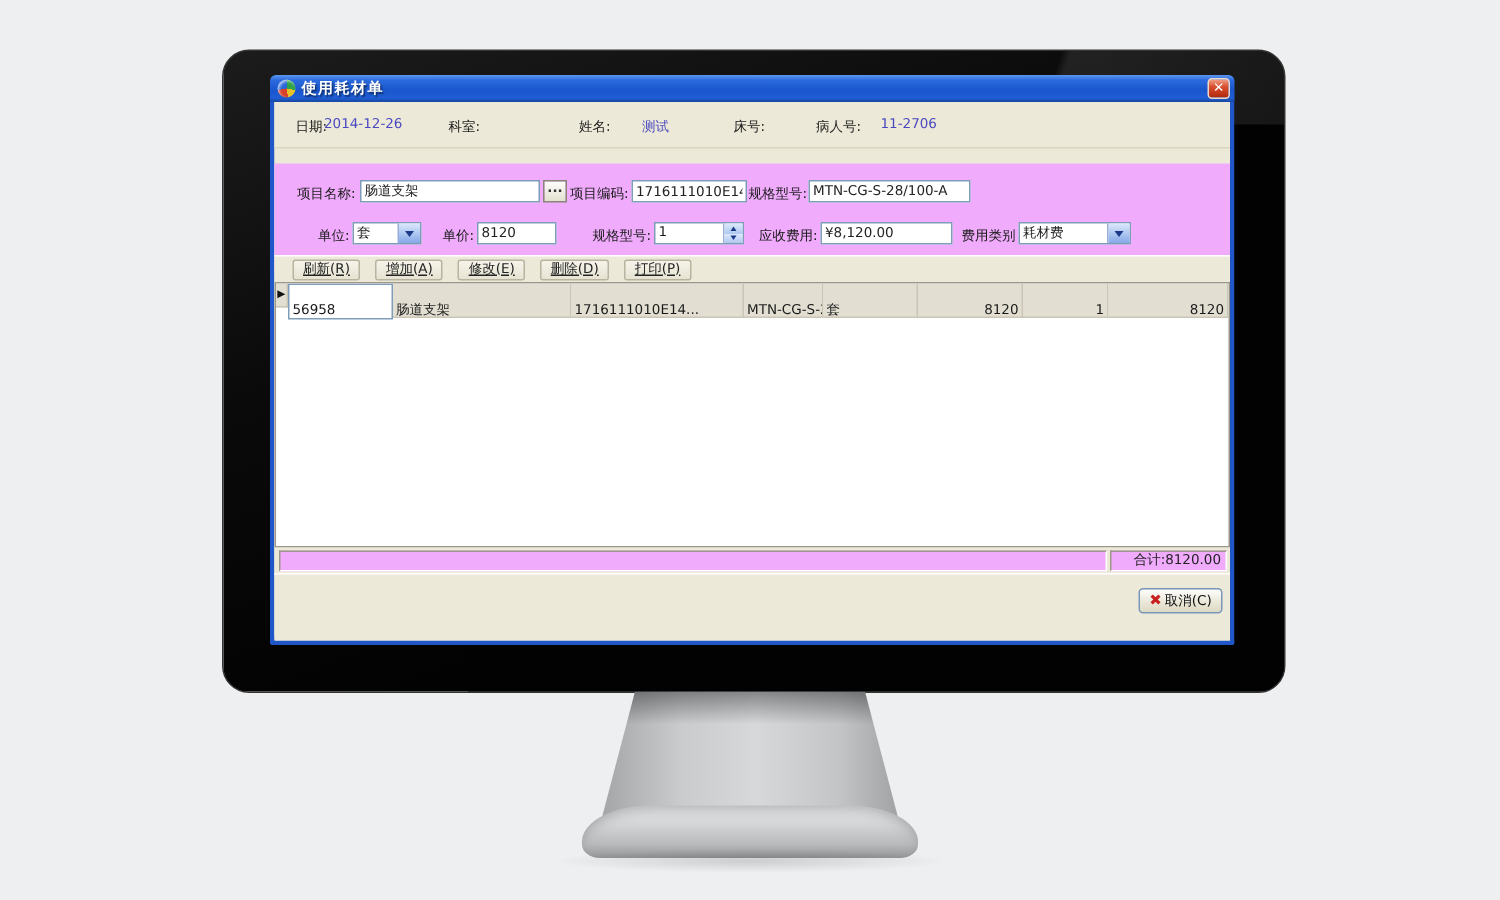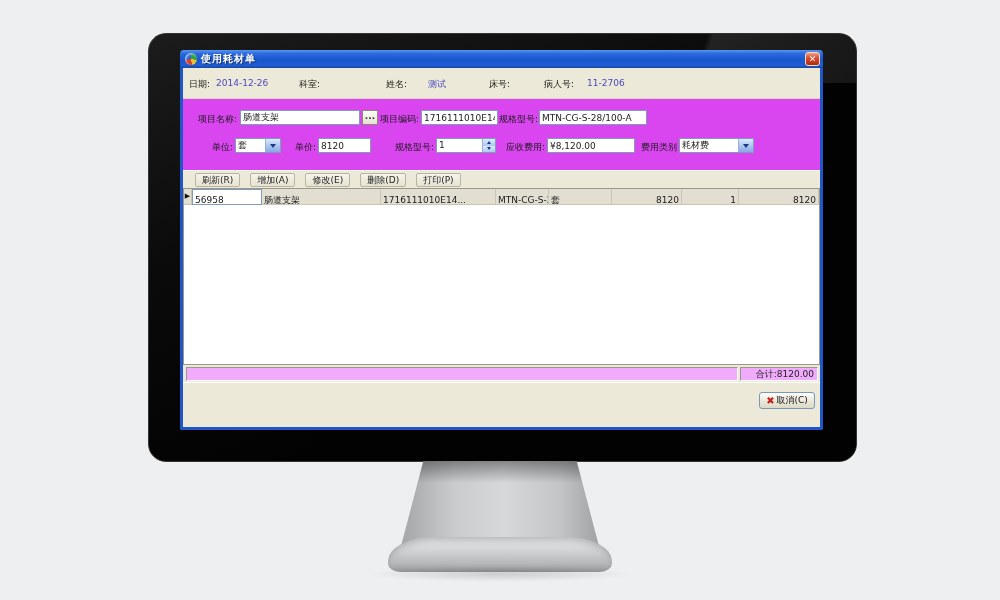--- a/index.html
+++ b/index.html
@@ -43,21 +43,21 @@
   .close-btn{width:15px;height:14px;border-radius:3px;border:1px solid #f0d8c8;box-sizing:border-box;
     background:linear-gradient(180deg,#f0a088 0%,#d94f30 40%,#c03418 80%,#a82c10 100%);
     color:#fff;font-size:9px;font-weight:bold;line-height:12px;text-align:center;cursor:default;}
 
   .infobar{position:absolute;left:0;top:0;width:637px;height:30px;background:#ece9d8;
     border-bottom:1px solid #d9d5bf;}
   .infobar span{position:absolute;top:10px;white-space:nowrap;}
   .lab{color:#1a1a1a;}
   .val{color:#4a48c0;}
 
-  .formarea{position:absolute;left:0;top:31px;width:637px;height:71px;background:#d946ef;}
+  .formarea{position:absolute;left:0;top:41px;width:637px;height:71px;background:#f0abfc;}
   .formarea .lab{position:absolute;text-align:right;white-space:nowrap;}
   .tbox{position:absolute;height:15px;box-sizing:border-box;border:1px solid #7f9db9;background:#fff;
     font-family:inherit;font-size:9px;color:#222;padding:0 2px;}
   .browse-btn{position:absolute;height:15px;box-sizing:border-box;border:1px solid #8a867a;
     background:linear-gradient(180deg,#fdfdfb,#e4e1d0);text-align:center;line-height:11px;
     font-weight:bold;color:#333;}
   .dd{position:absolute;height:15px;box-sizing:border-box;border:1px solid #7f9db9;background:#fff;
     display:flex;align-items:center;}
   .dd .dd-text{flex:1 1 auto;padding:0 2px;white-space:nowrap;overflow:hidden;}
   .dd .dd-arrow{flex:0 0 14px;height:13px;display:flex;align-items:center;justify-content:center;
@@ -70,31 +70,31 @@
   .spin .spin-btns{flex:0 0 12px;display:flex;flex-direction:column;border-left:1px solid #9ab0d8;}
   .spin .spin-btns b{flex:1;display:flex;align-items:center;justify-content:center;
     background:linear-gradient(180deg,#dce9fc,#aec8f0);}
   .spin .spin-btns b.up i{width:0;height:0;border-left:2.5px solid transparent;border-right:2.5px solid transparent;border-bottom:3px solid #1a3a88;}
   .spin .spin-btns b.dn i{width:0;height:0;border-left:2.5px solid transparent;border-right:2.5px solid transparent;border-top:3px solid #1a3a88;}
 
   .toolbar{position:absolute;left:0;top:102px;width:637px;height:18px;background:#ece9d8;
     border-top:1px solid #fff;box-sizing:border-box;display:flex;align-items:center;}
   .tool-btn{height:14px;margin-right:10px;padding:0 6px;box-sizing:border-box;
     border:1px solid #b8b4a0;border-radius:2px;background:linear-gradient(180deg,#f6f4ea,#e6e3d2);
-    line-height:12px;white-space:nowrap;color:#222;}
+    line-height:12px;white-space:nowrap;color:#222;text-decoration:underline;}
   .tool-btn:first-child{margin-left:12px;}
 
   .grid{position:absolute;left:0;top:120px;width:637px;height:177px;background:#fff;
     border:1px solid #9a968a;box-sizing:border-box;overflow:hidden;}
   .grid-row{display:flex;width:635px;}
   .gh{height:15px;box-sizing:border-box;background:linear-gradient(180deg,#f6f4ec,#e8e5d6 60%,#d8d4c2);
     border-right:1px solid #c6c2ae;border-bottom:1px solid #a8a494;
     line-height:14px;padding:0 2px;white-space:nowrap;overflow:hidden;position:relative;}
   .gc{height:16px;box-sizing:border-box;background:#e2dfd2;border-right:1px solid #cac6b6;
-    border-bottom:1px solid #cac6b6;line-height:15px;padding:4px 2px;white-space:nowrap;overflow:hidden;}
+    border-bottom:1px solid #cac6b6;line-height:15px;padding:11px 2px;white-space:nowrap;overflow:hidden;}
   .num{text-align:right;}
   .ctr{text-align:center;}
   .sort-tri{position:absolute;right:3px;top:5px;width:0;height:0;
     border-left:3.5px solid transparent;border-right:3.5px solid transparent;border-bottom:4px solid #b8b4a2;}
   .row-ind{background:#e2dfd2;color:#111;font-size:7px;line-height:15px;text-align:center;padding:0;}
   .cell-edit{background:#fff;border:1px solid #7f9db9;line-height:13px;}
 
   .statusbar{position:absolute;left:0;top:297px;width:637px;height:17px;background:#ece9d8;
     display:flex;align-items:center;}
   .sunken{height:14px;box-sizing:border-box;border:1px solid;border-color:#9c9888 #fdfdfb #fdfdfb #9c9888;
@@ -126,21 +126,21 @@
 
   <div class="win">
 
     <div class="titlebar">
       <div class="app-icon"></div>
       <div class="title-text">使用耗材单</div>
       <div class="close-btn">✕</div>
     </div>
 
     <div class="infobar">
-      <span class="lab" style="left:6px">日期:</span>
+      <span class="lab" style="left:14px">日期:</span>
       <span class="val" style="left:33px">2014-12-26</span>
       <span class="lab" style="left:116px">科室:</span>
       <span class="val" style="left:126px"></span>
       <span class="lab" style="left:203px">姓名:</span>
       <span class="val" style="left:245px">测试</span>
       <span class="lab" style="left:306px">床号:</span>
       <span class="val" style="left:333px"></span>
       <span class="lab" style="left:361px">病人号:</span>
       <span class="val" style="left:404px">11-2706</span>
     </div>

